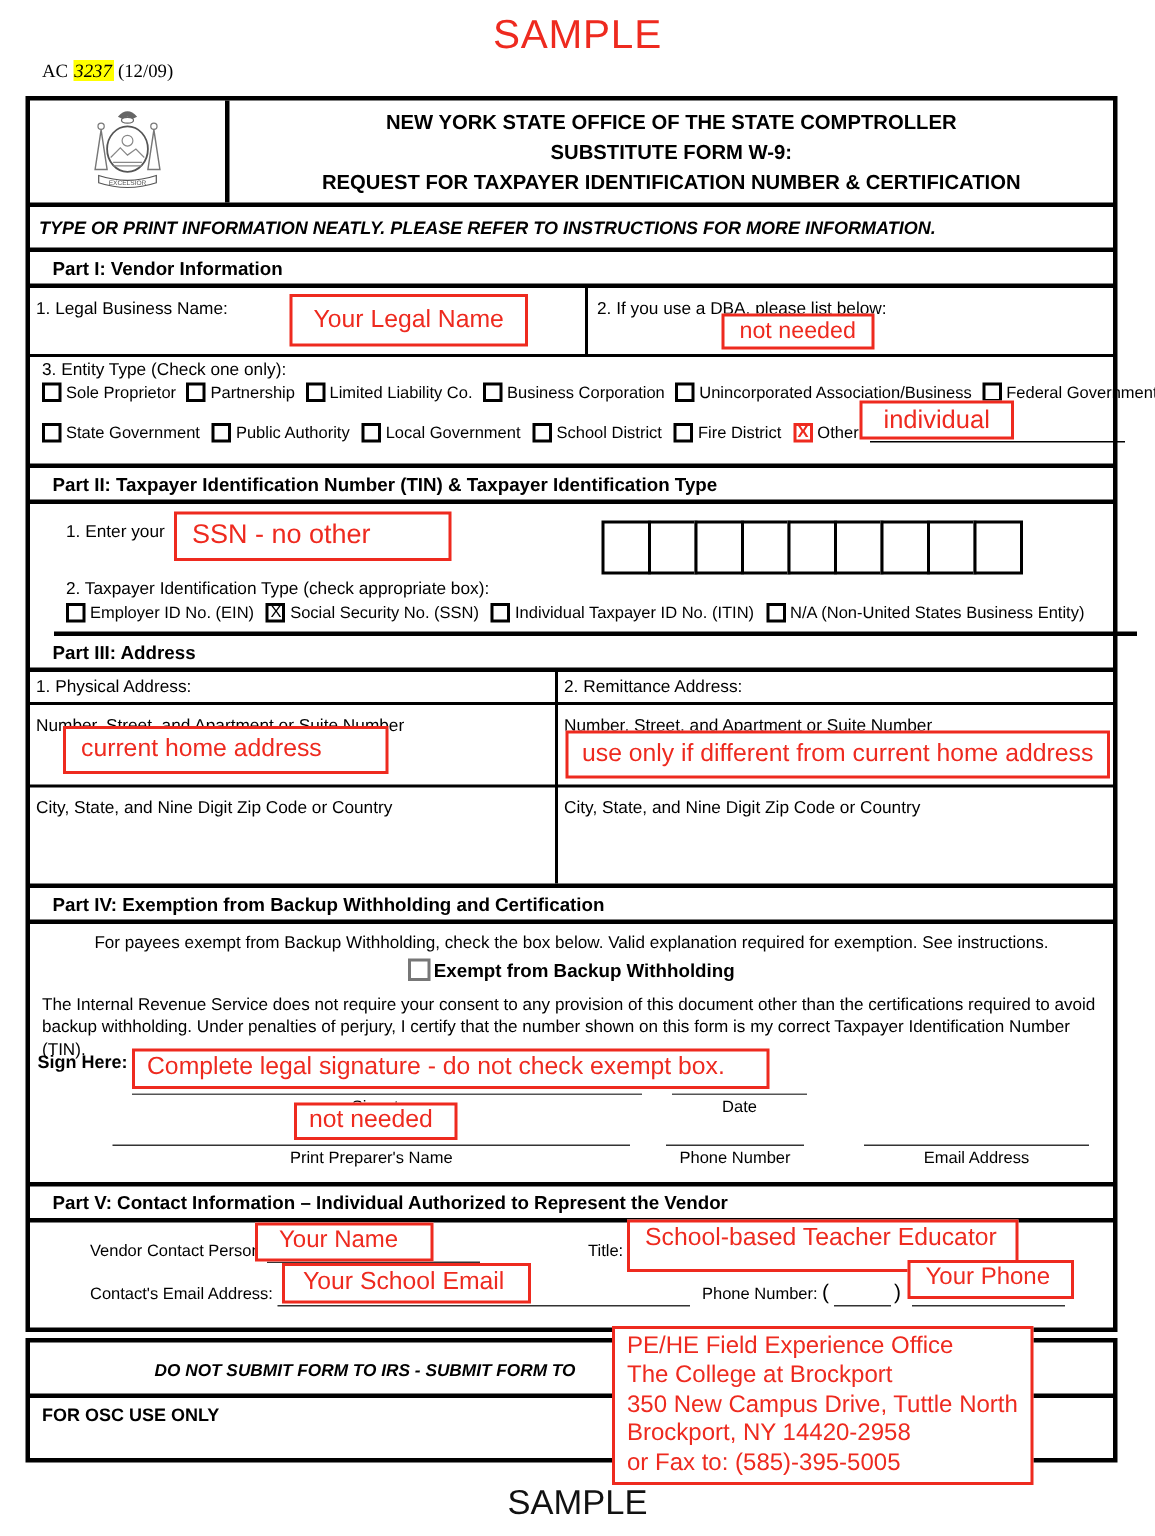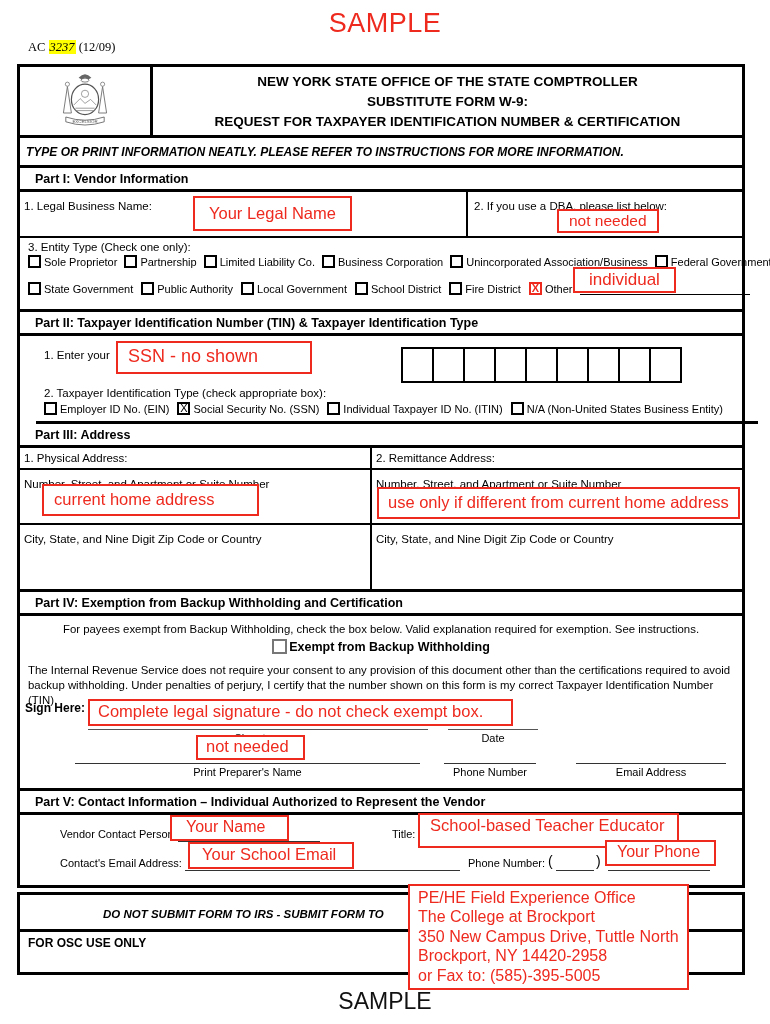--- a/index.html
+++ b/index.html
@@ -34,21 +34,21 @@
   .sec-header { height:71px; display:flex; }
   .seal-cell { width:133px; border-right:3px solid #000; display:flex; align-items:center; justify-content:center; }
   .title-cell { flex:1; text-align:center; padding-top:5px; font-weight:bold; font-size:13.5px; line-height:1.48; }
 
   .sec-instr { height:30px; font-weight:bold; font-style:italic; font-size:12px; padding:7px 0 0 6px; }
 
   .part-hdr { height:24px; font-weight:bold; font-size:12.5px; padding:4px 0 0 15px; }
 
   
   .sec-legal { height:46px; display:flex; }
-  .cell-l { width:448px; border-right:2px solid #000; position:relative; padding:4px 0 0 4px; }
+  .cell-l { width:372px; border-right:2px solid #000; position:relative; padding:4px 0 0 4px; }
   .cell-r { flex:1; position:relative; padding:4px 0 0 6px; }
   .lbl { font-size:11.5px; }
 
   
   .sec-entity { height:74px; }
   .e-lbl { position:absolute; left:8px; top:3px; }
   .e-row1 { position:absolute; left:8px; top:17px; display:flex; align-items:center; gap:7px; white-space:nowrap; }
   .e-row2 { position:absolute; left:8px; top:44px; display:flex; align-items:flex-end; gap:8px; white-space:nowrap; }
   .cb-item { display:inline-flex; align-items:center; gap:3px; font-size:11px; }
   .cb { width:13px; height:13px; border:2px solid #000; background:#fff; display:inline-flex; align-items:center; justify-content:center; font-size:11px; line-height:11px; flex:0 0 auto; }
@@ -217,21 +217,21 @@
         </span>
       <span class="uline"></span>
     </div>
     <div class="redbox rb-ind">individual</div>
   </div>
 
   <div class="sec part-hdr bb3">Part II: Taxpayer Identification Number (TIN) &amp; Taxpayer Identification Type</div>
 
   <div class="sec sec-p2body bb3">
     <div class="p2-enter lbl">1. Enter your</div>
-    <div class="redbox rb-ssn">SSN - no shown</div>
+    <div class="redbox rb-ssn">SSN - no other</div>
     <div class="tin-boxes">
         <div class="tin-cell"></div>
         <div class="tin-cell"></div>
         <div class="tin-cell"></div>
         <div class="tin-cell"></div>
         <div class="tin-cell"></div>
         <div class="tin-cell"></div>
         <div class="tin-cell"></div>
         <div class="tin-cell"></div>
         <div class="tin-cell"></div>

